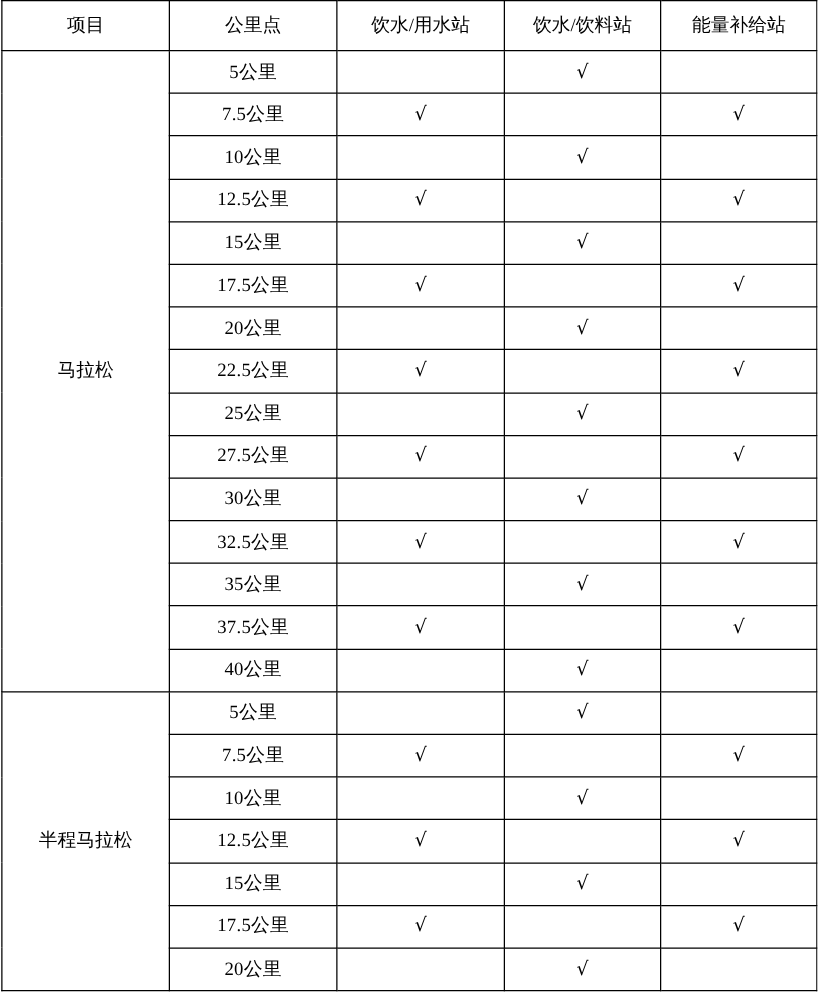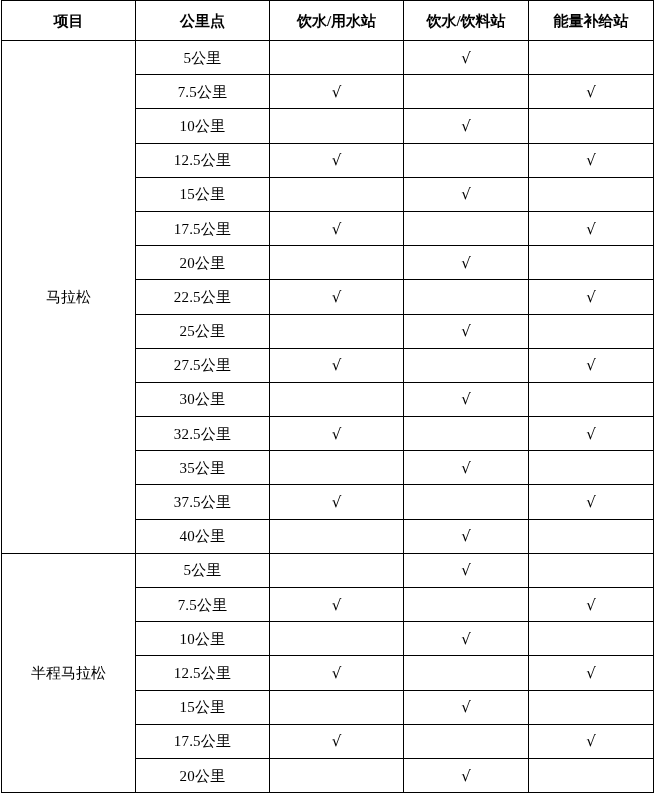--- a/index.html
+++ b/index.html
@@ -38,21 +38,20 @@
     font-weight: normal;
     font-size: 15px;
     line-height: 1.2;
     padding: 0;
     height: 34.2px;
     box-sizing: border-box;
   }
   table.station-table thead th {
     height: 40px;
     font-size: 15px;
-    font-weight: bold;
   }
   td.event-name {
     font-size: 15px;
     margin-top: 19px;
   }
   .check {
     font-size: 15px;
     font-family: "DejaVu Sans", sans-serif;
     line-height: 1;
   }

